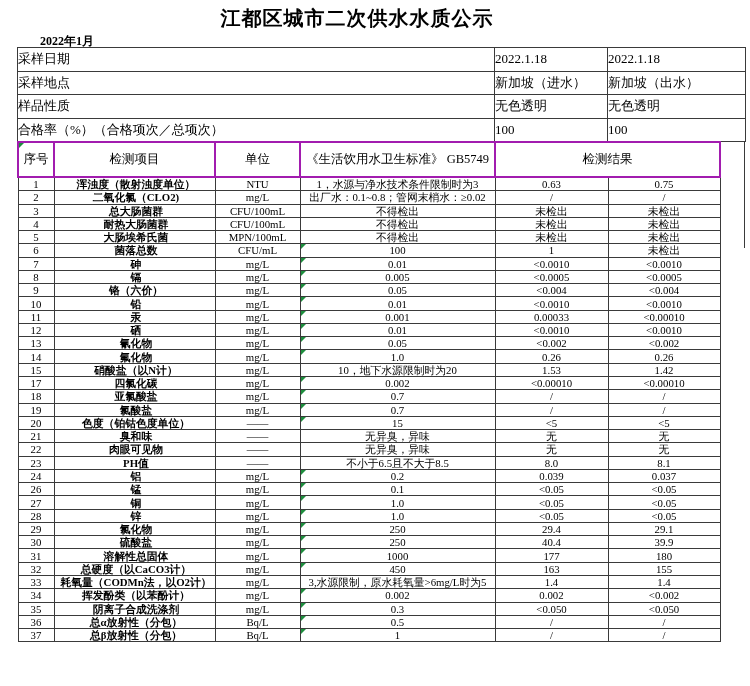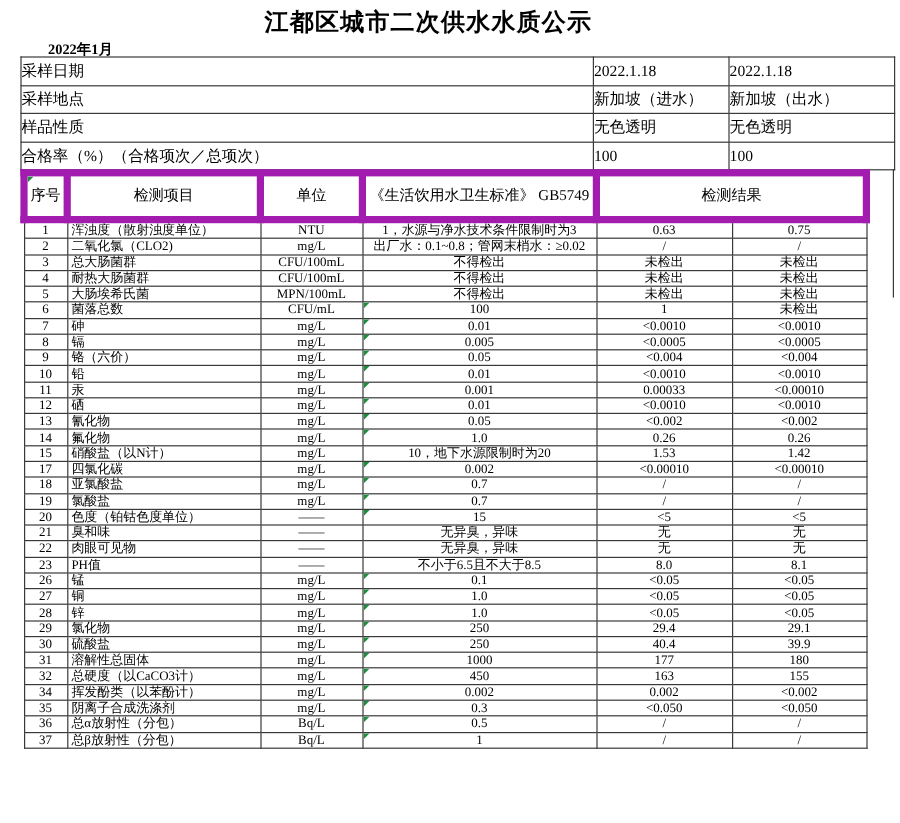--- a/index.html
+++ b/index.html
@@ -10,26 +10,26 @@
   }
   .title{position:absolute;top:5px;left:0;width:714px;text-align:center;
          font-size:20px;font-weight:bold;letter-spacing:1px;}
   .subtitle{position:absolute;top:33px;left:0;width:750px;text-align:left;
             font-size:12px;font-weight:bold;padding-left:40px;}
   table{border-collapse:collapse;table-layout:fixed;}
   .info-table{position:absolute;left:17px;top:47px;width:728px;}
   .info-table td{border:1px solid #3a3a3a;text-align:left;font-size:13px;
                  height:22.5px;padding:0;white-space:nowrap;overflow:hidden;}
   .main-table{position:absolute;left:17px;top:141px;width:702px;}
-  .main-table th{border:6px solid #a21caf;font-size:12.5px;font-weight:normal;
+  .main-table th{border:2px solid #a21caf;font-size:12.5px;font-weight:normal;
                  height:33px;padding:0;position:relative;white-space:nowrap;overflow:hidden;}
   .main-table td{border:1px solid #3a3a3a;font-size:10.8px;height:12.28px;
                  line-height:12px;padding:0;text-align:center;position:relative;
                  white-space:nowrap;overflow:hidden;}
-  .main-table td.c-item{text-align:left;padding-left:3px;}
+  .main-table td.c-item{text-align:center;padding-left:3px;font-weight:bold;}
   .tri{position:absolute;top:0;left:0;width:0;height:0;
        border-top:5px solid var(--marker,#1e8e3e);border-right:5px solid transparent;}
   .edge-stub{position:absolute;left:744px;top:141px;width:1px;height:107px;background:#3a3a3a;}
 </style>
 </head>
 <body style="--marker: #1e8e3e;">
 
 <div class="title">江都区城市二次供水水质公示</div>
 <div class="subtitle">2022年1月</div>
 
@@ -252,20 +252,28 @@
       </tr>
       <tr>
         <td>23</td>
         <td class="c-item">PH值</td>
         <td>——</td>
         <td>不小于6.5且不大于8.5</td>
         <td>8.0</td>
         <td>8.1</td>
       </tr>
       <tr>
+        <td>24</td>
+        <td class="c-item">铝</td>
+        <td>mg/L</td>
+        <td><span class="tri"></span>0.2</td>
+        <td>0.039</td>
+        <td>0.037</td>
+      </tr>
+      <tr>
         <td>26</td>
         <td class="c-item">锰</td>
         <td>mg/L</td>
         <td><span class="tri"></span>0.1</td>
         <td>&lt;0.05</td>
         <td>&lt;0.05</td>
       </tr>
       <tr>
         <td>27</td>
         <td class="c-item">铜</td>
@@ -306,20 +314,28 @@
         <td>177</td>
         <td>180</td>
       </tr>
       <tr>
         <td>32</td>
         <td class="c-item">总硬度（以CaCO3计）</td>
         <td>mg/L</td>
         <td><span class="tri"></span>450</td>
         <td>163</td>
         <td>155</td>
+      </tr>
+      <tr>
+        <td>33</td>
+        <td class="c-item">耗氧量（CODMn法，以O2计）</td>
+        <td>mg/L</td>
+        <td>3,水源限制，原水耗氧量&gt;6mg/L时为5</td>
+        <td>1.4</td>
+        <td>1.4</td>
       </tr>
       <tr>
         <td>34</td>
         <td class="c-item">挥发酚类（以苯酚计）</td>
         <td>mg/L</td>
         <td><span class="tri"></span>0.002</td>
         <td>0.002</td>
         <td>&lt;0.002</td>
       </tr>
       <tr>

